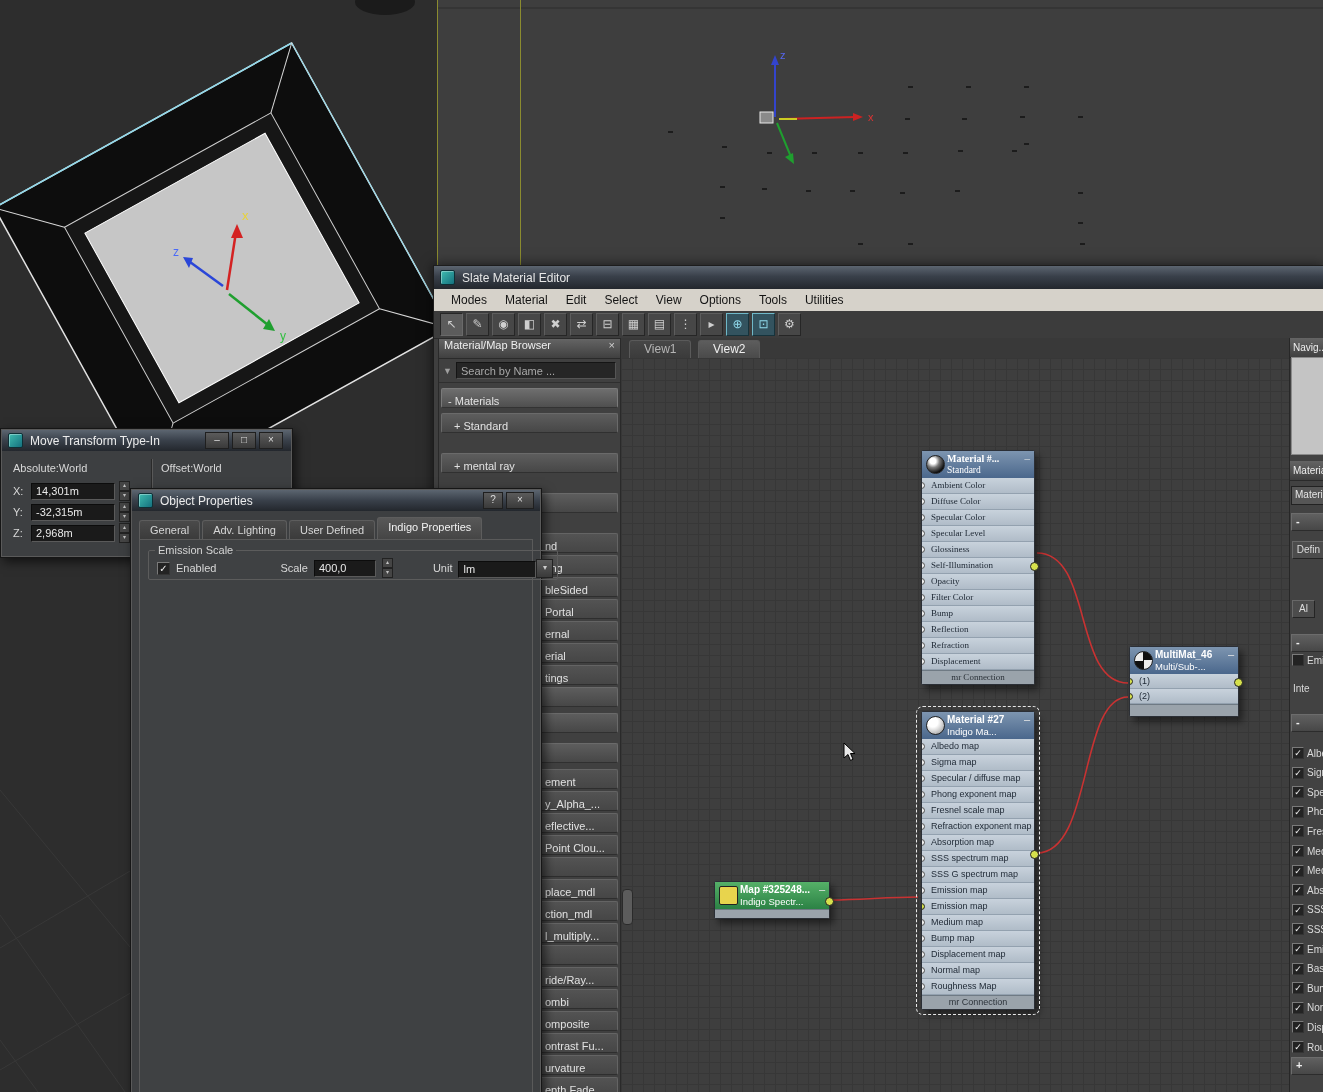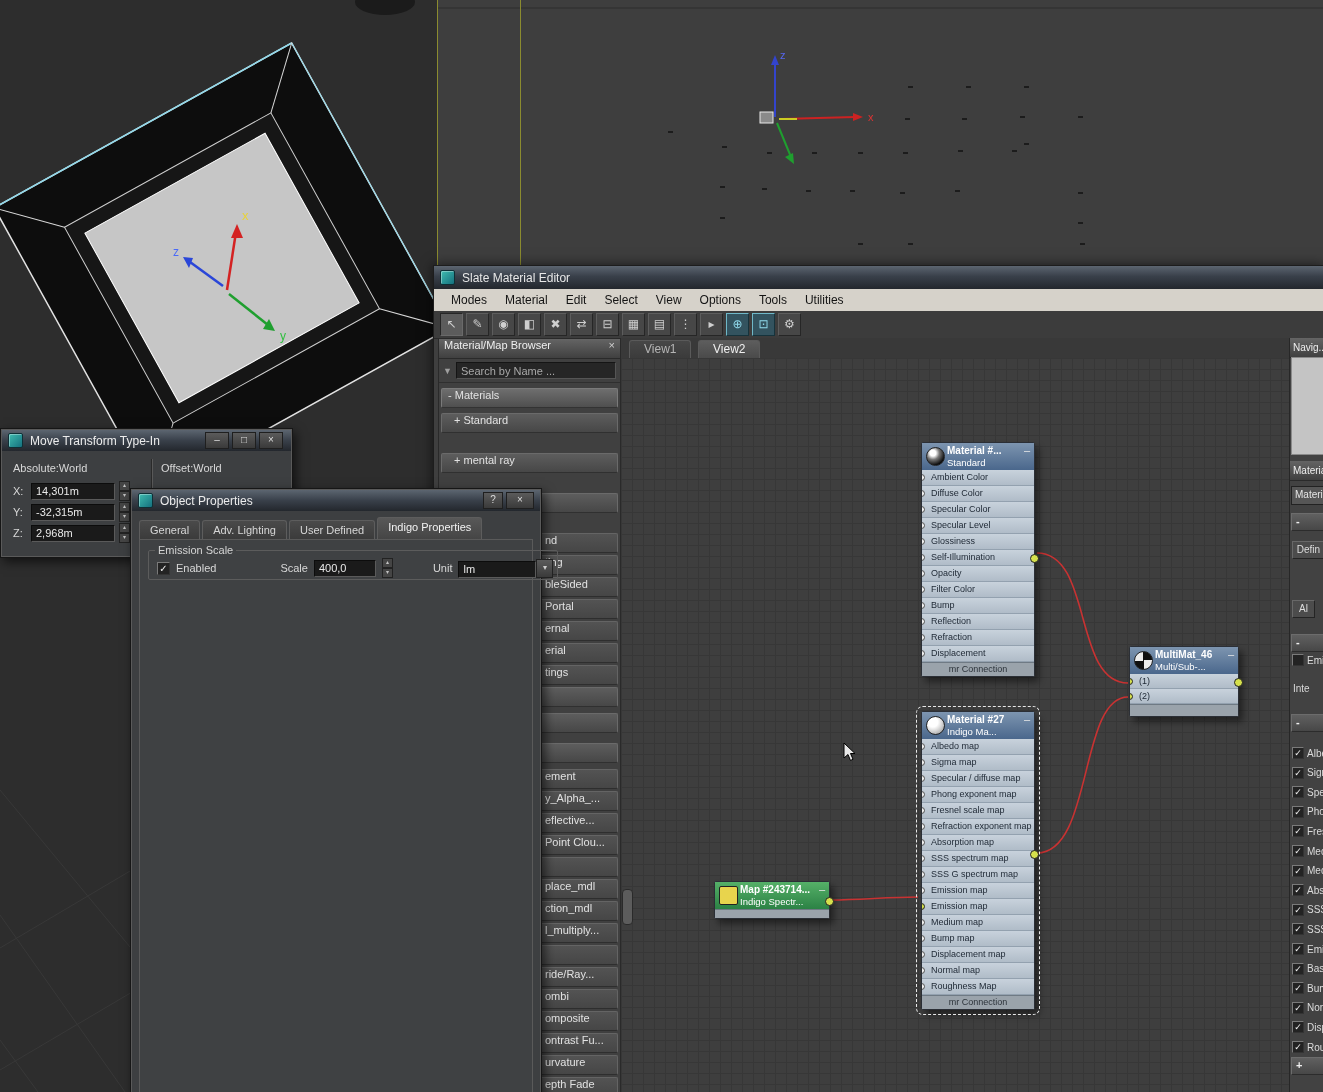--- a/index.html
+++ b/index.html
@@ -34,21 +34,21 @@
   .panel-hdr{height:19px;background:linear-gradient(180deg,#646464,#404040);color:#efefef;font-size:11px;
              display:flex;padding:0 5px;border-bottom:1px solid #2a2a2a}
   .panel-hdr .x{margin-left:auto;color:#d0d0d0;font-size:11px}
   #searchrow{height:23px;display:flex;align-items:center;gap:4px;padding:0 4px;border-bottom:1px solid #2f2f2f}
   #searchrow .funnel{color:#9f9f9f;font-size:9px}
   #search-input{flex:1;height:15px;background:#262626;border:1px solid #151515;border-bottom-color:#555;
                 border-right-color:#555;color:#cfcfcf;font-size:11px;padding:0 4px;outline:none;
                 font-family:"Liberation Sans",sans-serif}
   #search-input::placeholder{color:#a8a8a8}
   #browser-rows{padding:5px 2px 0 2px}
-  .brow{height:18px;font-size:11px;color:#e2e2e2;display:flex;align-items:flex-start;overflow:hidden;
+  .brow{height:18px;font-size:11px;color:#e2e2e2;display:flex;align-items:flex-end;overflow:hidden;
         white-space:nowrap;border-radius:2px}
   .brow.group{background:linear-gradient(180deg,#6e6e6e,#4f4f4f);border:1px solid #7a7a7a;
               border-bottom-color:#333;padding-left:6px;margin-bottom:5px}
   .brow.sub{background:linear-gradient(180deg,#5d5d5d,#474747);border:1px solid #6a6a6a;
             border-bottom-color:#303030;padding-left:12px;margin-bottom:20px}
   .brow.sub.subgap{margin-bottom:6px;margin-left:4px}
   .brow.sub.gap-above{margin-top:10px}
   .brow.item{background:linear-gradient(180deg,#535353,#464646);border:1px solid #646464;
              border-bottom-color:#2e2e2e;margin-bottom:2px;margin-left:4px}
   .brow.item .frag{margin-left:99px}
@@ -393,21 +393,21 @@
       <div class="vtab active" style="left: 77px;">View2</div>
     </div>
 
   <div id="nodeview">
     <svg id="wires">
       <path d="M416,195 C472,195 452,325 507,325" stroke="#c83232" stroke-width="1.6" fill="none"></path>
       <path d="M416,495 C472,495 458,339 507,339" stroke="#c83232" stroke-width="1.6" fill="none"></path>
       <path d="M210,542 C240,542 266,539 297,539" stroke="#c83232" stroke-width="1.6" fill="none"></path>
     </svg>
     <div id="scrollnub"></div>
-  <div class="node" style="left: 300px; top: 84px; width: 112px;">
+  <div class="node" style="left: 300px; top: 92px; width: 112px; font-family: Liberation Serif, serif;">
         <div class="nhead blue">
           <div class="nicon sphere-dark"></div>
           <div class="ntitles">
             <div class="nt1">Material #...</div>
             <div class="nt2">Standard</div>
           </div>
           <div class="nmin">–</div>
         </div>
         <div class="nslot">Ambient Color<span class="indot"></span></div>
         <div class="nslot">Diffuse Color<span class="indot"></span></div>
@@ -463,21 +463,21 @@
         </div>
         <div class="nslot">(1)<span class="indot y"></span></div>
         <div class="nslot">(2)<span class="indot y"></span></div>
         <div class="nfoot blank"></div>
         <div class="outdot" style="top: 31px;"></div>
       </div>
       <div class="node" style="left: 93px; top: 523px; width: 114px;">
         <div class="nhead green">
           <div class="nicon swatch"></div>
           <div class="ntitles">
-            <div class="nt1">Map #243714...</div>
+            <div class="nt1">Map #325248...</div>
             <div class="nt2">Indigo  Spectr...</div>
           </div>
           <div class="nmin">–</div>
         </div>
         <div class="nfoot thin"></div>
         <div class="outdot" style="top: 15px;"></div>
       </div>
     </div>
 
   <div id="rightpanel">

